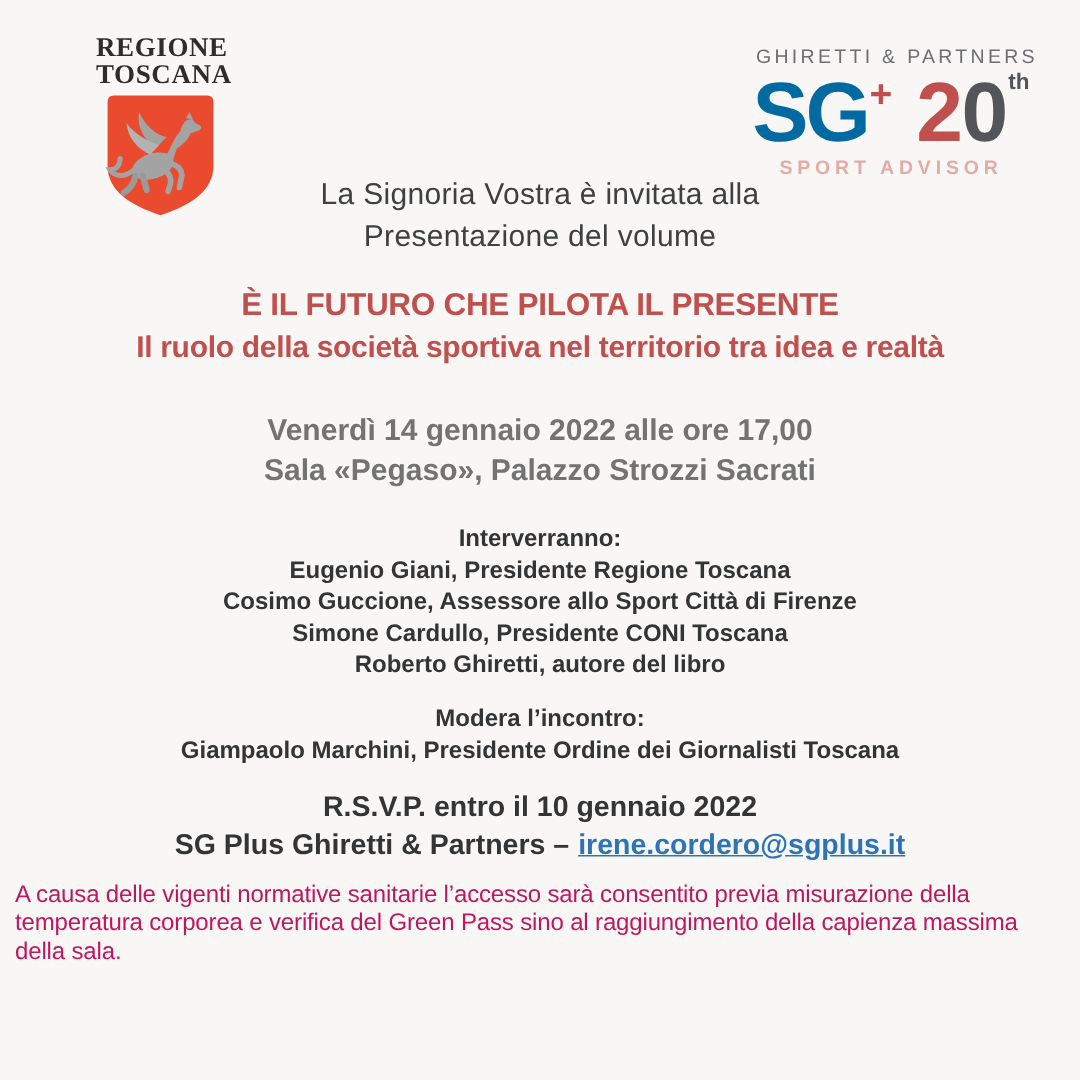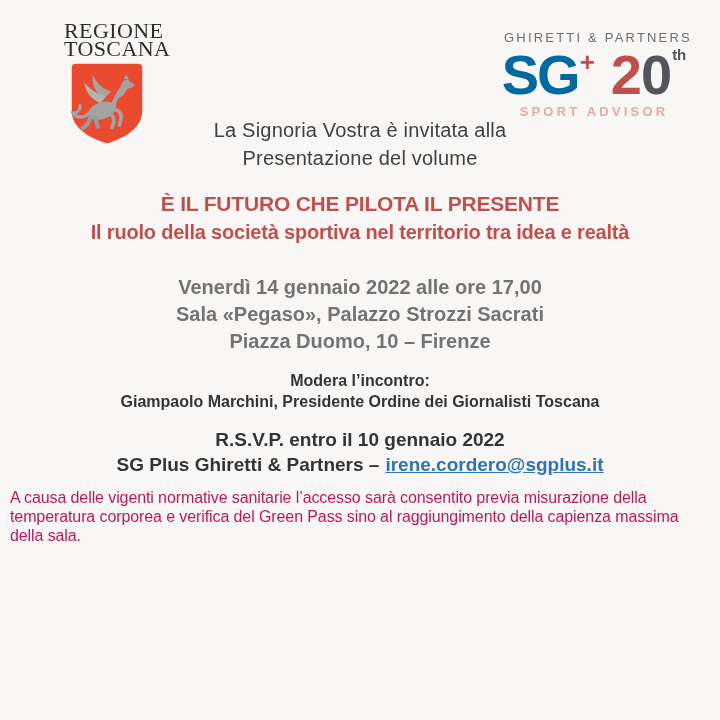--- a/index.html
+++ b/index.html
@@ -11,22 +11,22 @@
     overflow: hidden;
     position: relative;
   }
 
   
   .logo-regione {
     position: absolute; top: 22px; left: 64px; width: 120px;
   }
   .logo-regione .wordmark {
     font-family: "Liberation Serif", serif;
-    font-weight: 400;
-    font-size: 22px;
+    font-weight: 700;
+    font-size: 18px;
     line-height: 18px;
     letter-spacing: 0.4px;
     color: #2d2d2d;
   }
   .logo-regione .shield-wrap { margin-top: 4px; width: 86px; height: 84px; }
 
   .logo-ghiretti {
     position: absolute; top: 30px; right: 36px; width: 180px;
     text-align: center;
   }
@@ -138,23 +138,29 @@
   </div>
 
   <div class="title-block">
     <div class="t1">È IL FUTURO CHE PILOTA IL PRESENTE</div>
     <div class="t2">Il ruolo della società sportiva nel territorio tra idea e realtà</div>
   </div>
 
   <div class="event">
     <div>Venerdì 14 gennaio 2022 alle ore 17,00</div>
     <div>Sala «Pegaso», Palazzo Strozzi Sacrati</div>
-    <div>Piazza Duomo, 10 – Firenze</div>
   </div>
 
+  <div class="speakers">
+    <div>Interverranno:</div>
+    <div>Eugenio Giani, Presidente Regione Toscana</div>
+    <div>Cosimo Guccione, Assessore allo Sport Città di Firenze</div>
+    <div>Simone Cardullo, Presidente CONI Toscana</div>
+    <div>Roberto Ghiretti, autore del libro</div>
+  </div>
 
   <div class="moderator">
     <div>Modera l’incontro:</div>
     <div>Giampaolo Marchini, Presidente Ordine dei Giornalisti Toscana</div>
   </div>
 
   <div class="rsvp">
     <div>R.S.V.P. entro il 10 gennaio 2022</div>
     <div><span>SG Plus Ghiretti &amp; Partners –</span><a class="email-link">irene.cordero@sgplus.it</a></div>
   </div>

